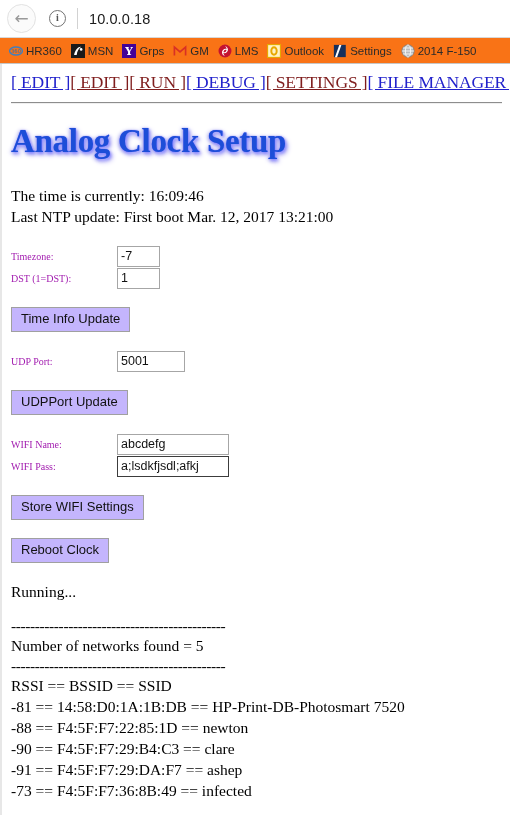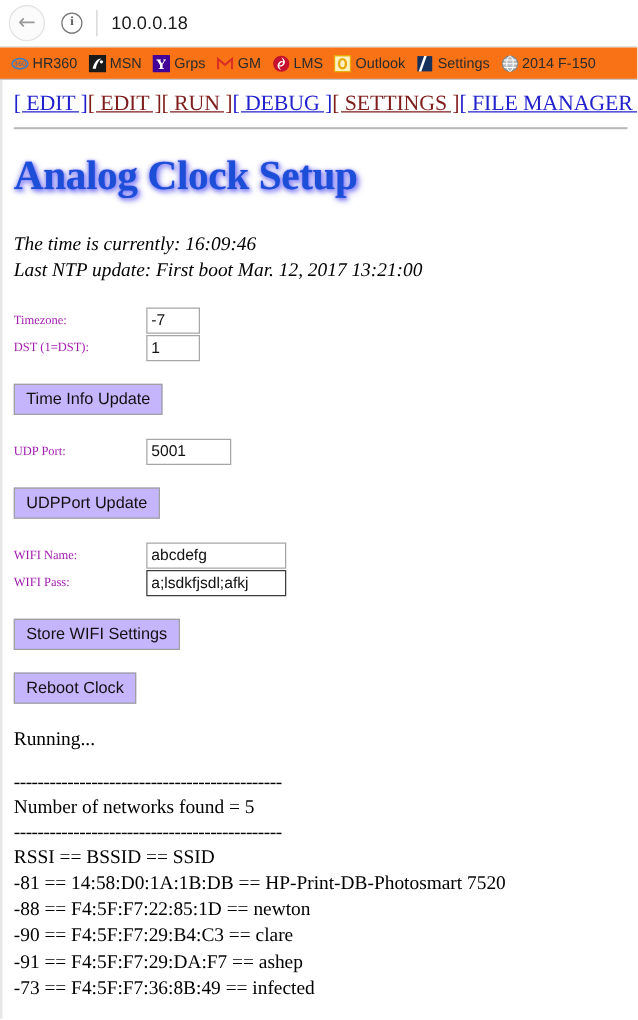--- a/index.html
+++ b/index.html
@@ -153,21 +153,21 @@
       -1px 1px 4px #9a9ae8;
   }
 
   .para {
     font-size: 15.5px;
     line-height: 21px;
     color: #000000;
     margin: 0;
     white-space: pre;
   }
-  #time-block { margin-top: 24px; font-style: italic; }
+  #time-block { margin-top: 24px; }
 
   .spacer-18 { height: 18px; }
   .spacer-14 { height: 14px; }
 
   
   .form-row {
     display: flex;
     align-items: center;
     height: 22px;
   }

